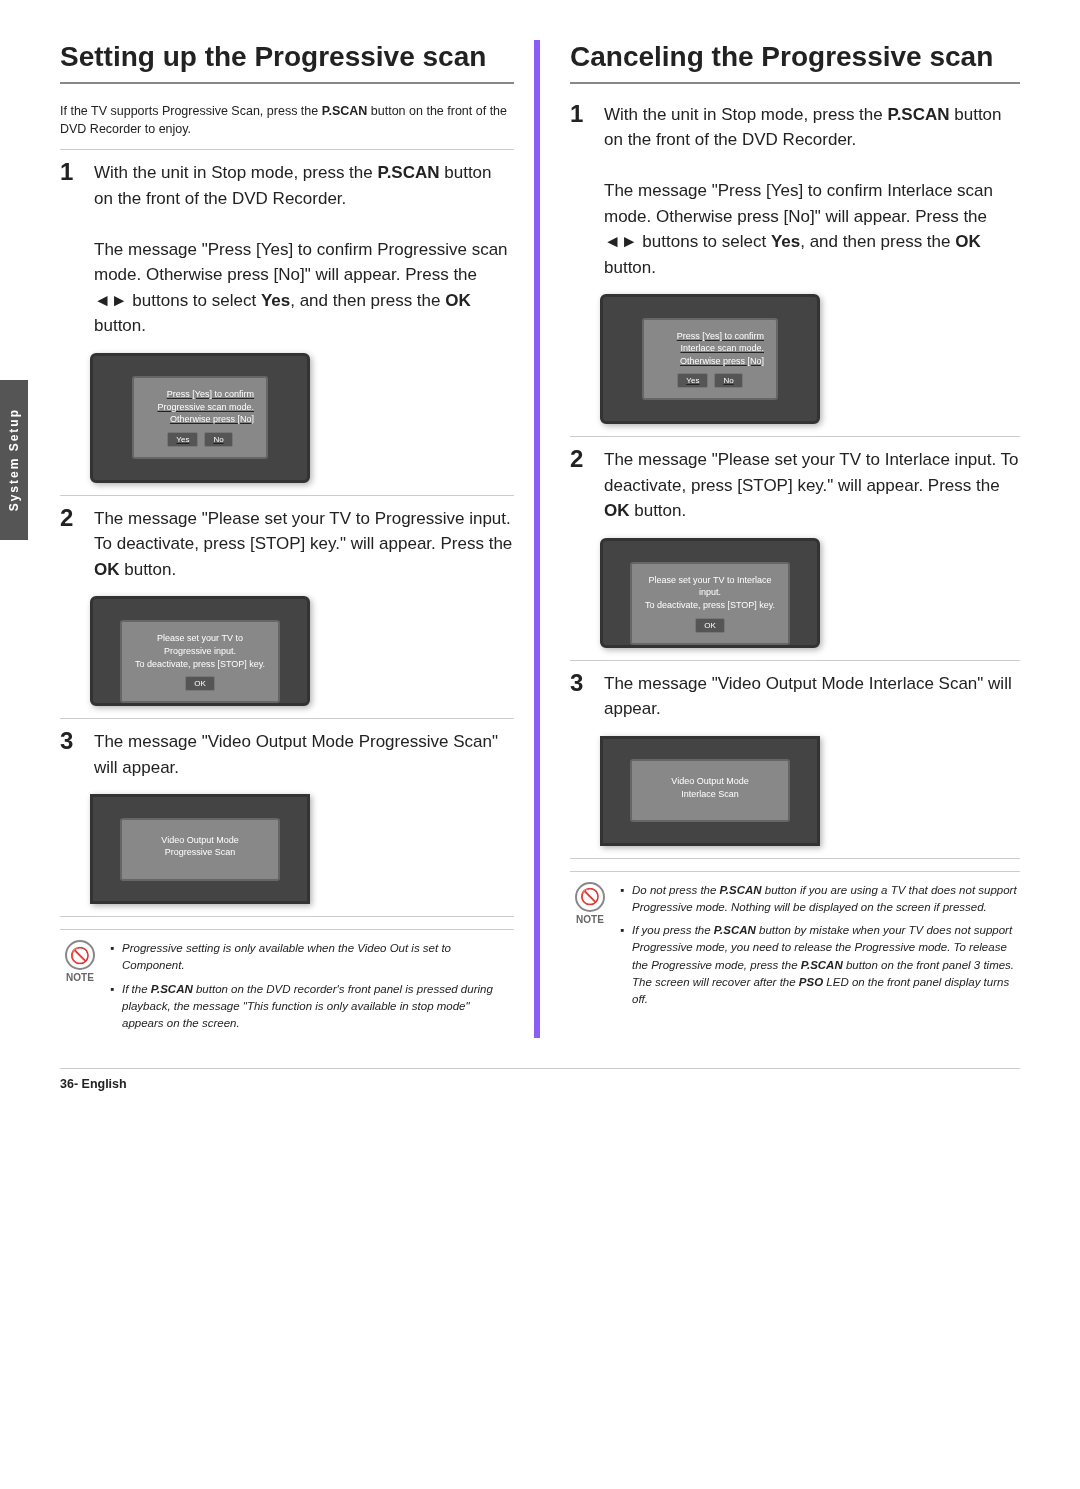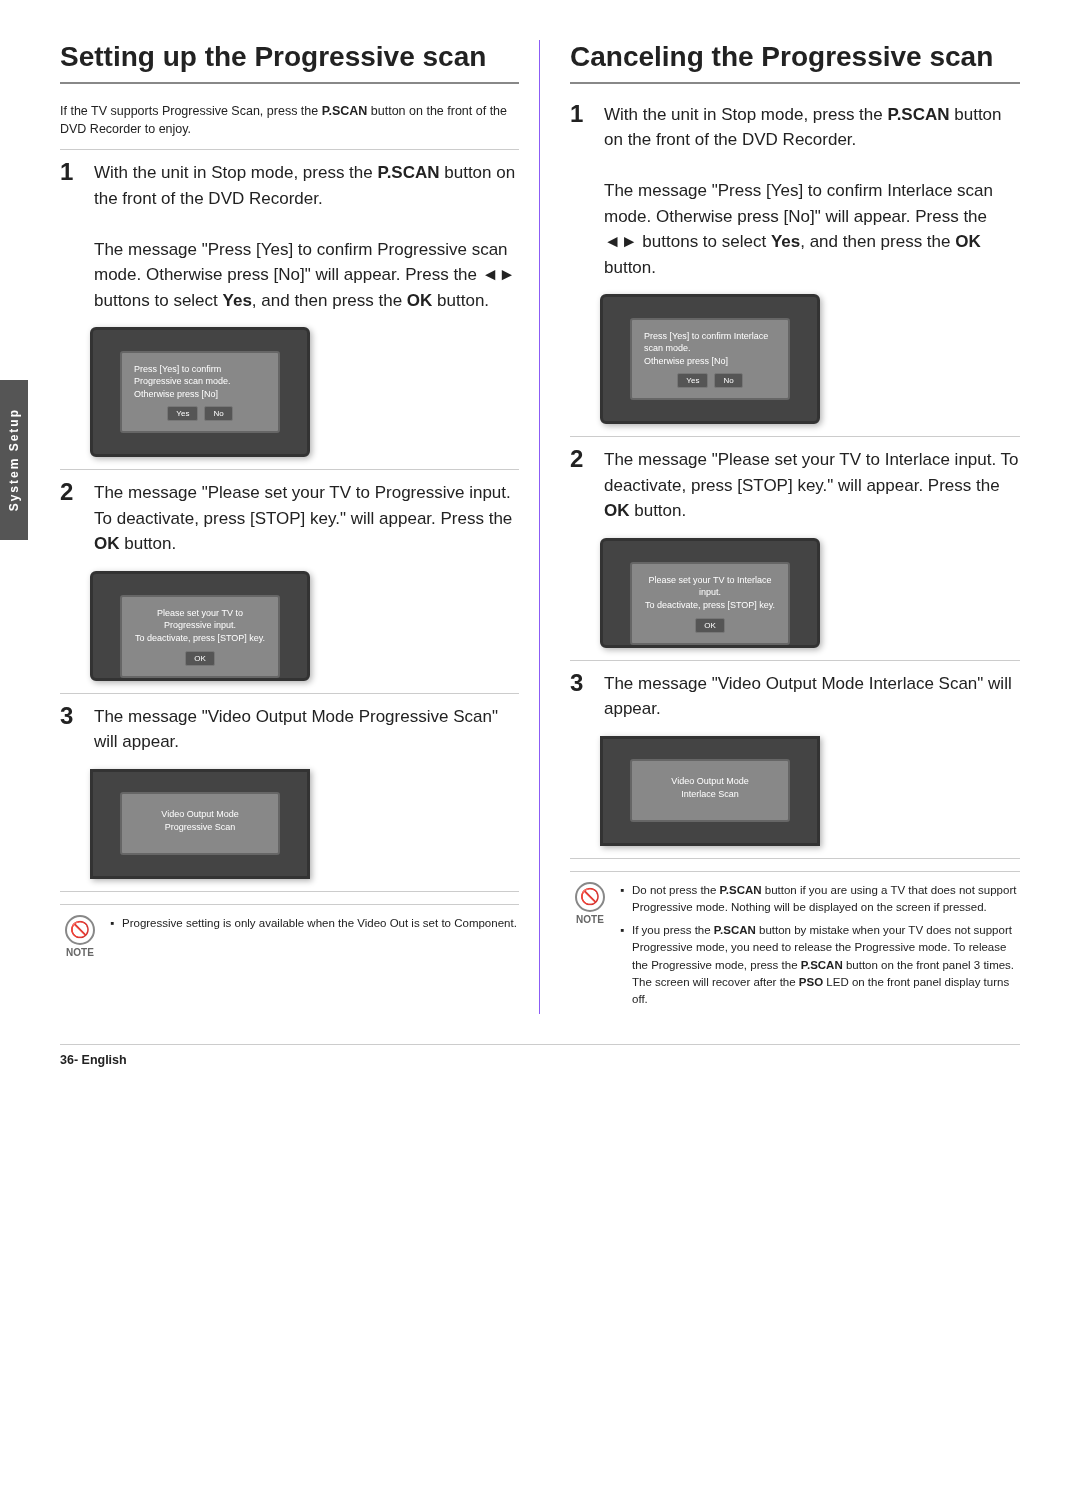--- a/index.html
+++ b/index.html
@@ -43,21 +43,21 @@
 
     
     .columns {
       display: flex;
       gap: 0;
       width: 100%;
     }
     .col-left {
       width: 50%;
       padding-right: 20px;
-      border-right: 1px solid #8b5cf6;
+      border-right: 6px solid #8b5cf6;
     }
     .col-right {
       width: 50%;
       padding-left: 30px;
     }
 
     
     .section-title {
       font-size: 28px;
       font-weight: bold;
@@ -113,23 +113,24 @@
       display: flex;
       align-items: center;
       justify-content: center;
       position: relative;
       box-shadow: 2px 2px 6px rgba(0,0,0,0.3);
     }
     .screen-inner {
       background: #888;
       border: 2px solid #666;
       border-radius: 3px;
-      width: 160px;
+      width: 136px;
       padding: 10px 12px;
-      text-align: left;
+      text-align: right;
+      text-decoration: underline;
     }
     .screen-text {
       font-size: 9px;
       color: #fff;
       line-height: 1.4;
       margin-bottom: 6px;
     }
     .screen-buttons {
       display: flex;
       gap: 6px;
@@ -221,20 +222,21 @@
     .note-list {
       flex: 1;
       font-size: 11.5px;
       line-height: 1.5;
     }
     .note-list li {
       margin-bottom: 6px;
       list-style: none;
       padding-left: 12px;
       position: relative;
+      font-style: italic;
     }
     .note-list li::before {
       content: '▪';
       position: absolute;
       left: 0;
     }
     .note-list li strong { font-weight: bold; }
 
     
     .page-footer {
@@ -319,20 +321,21 @@
 
       <hr class="step-divider">
 
       <div class="note-section">
         <div class="note-icon-wrap">
           <div class="note-icon">🚫</div>
           <span class="note-label">NOTE</span>
         </div>
         <ul class="note-list">
           <li>Progressive setting is only available when the Video Out is set to Component.</li>
+          <li>If the <strong>P.SCAN</strong> button on the DVD recorder's front panel is pressed during playback, the message "This function is only available in stop mode" appears on the screen.</li>
         </ul>
       </div>
 
     </div>
 
     <div class="col-right">
 
       <h1 class="section-title">Canceling the Progressive scan</h1>
 
       <div class="step">

